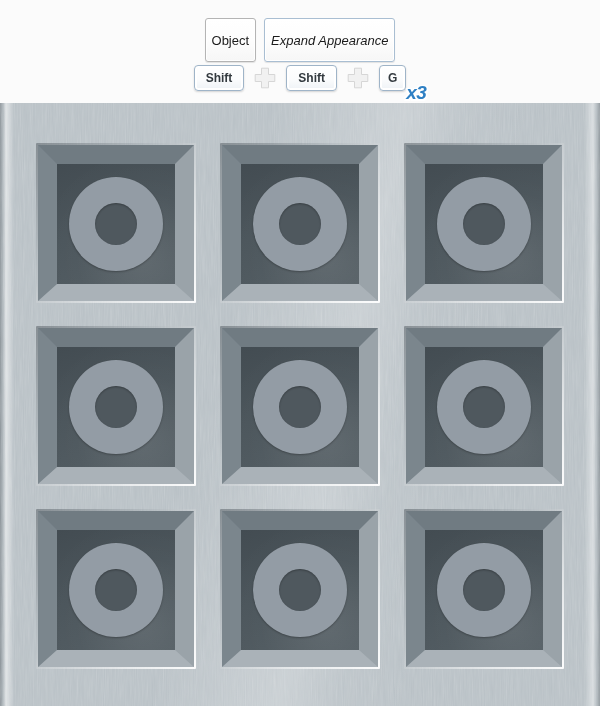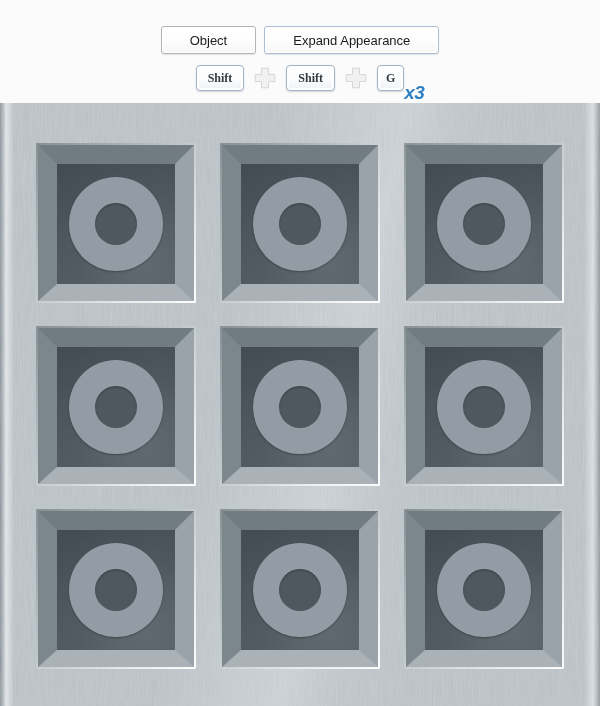--- a/index.html
+++ b/index.html
@@ -30,37 +30,38 @@
     width: 600px;
     display: flex;
     align-items: center;
     justify-content: center;
   }
   .row-menu { top: 24px; height: 32px; }
   .row-keys { top: 61px; height: 34px; }
 
   
   .menu-btn {
-    height: 28px;
+    height: 44px;
     box-sizing: border-box;
     display: flex;
     align-items: center;
     justify-content: center;
-    padding: 0 28px;
+    padding: 0 6px;
     font-size: 13px;
     color: #1b1b1b;
     background: linear-gradient(180deg, #ffffff 0%, #fdfdfd 50%, #f6f6f6 100%);
     border: 1px solid #b4b4b4;
     border-radius: 3px;
     box-shadow: 0 1px 1px rgba(0,0,0,0.10), inset 0 0 0 1px rgba(255,255,255,0.85);
     white-space: nowrap;
   }
   .menu-btn.accent {
     border-color: #a9bed2;
     box-shadow: 0 1px 1px rgba(0,0,0,0.10), inset 0 0 0 1px #ffffff;
+    font-style: italic;
   }
   .menu-gap { width: 8px; }
 
   
   .keycap-wrap {
     position: relative;
     display: inline-flex;
   }
   .keycap {
     height: 26px;
@@ -72,21 +73,20 @@
     padding: 0 11px;
     font-size: 12px;
     font-weight: bold;
     color: #333a3f;
     background: linear-gradient(180deg, #ffffff 0%, #fbfcfd 55%, #eef2f6 100%);
     border: 1px solid #9fb4c8;
     border-radius: 4px;
     box-shadow: 0 1px 2px rgba(0,0,0,0.16),
                 inset 0 0 0 2px #ffffff;
     white-space: nowrap;
-    font-family: Liberation Serif, serif;
   }
   .keycap.narrow { min-width: 26px; padding: 0 8px; }
 
   
   .plus-sep {
     width: 26px;
     height: 26px;
     margin: 0 8px;
     position: relative;
     flex: none;

